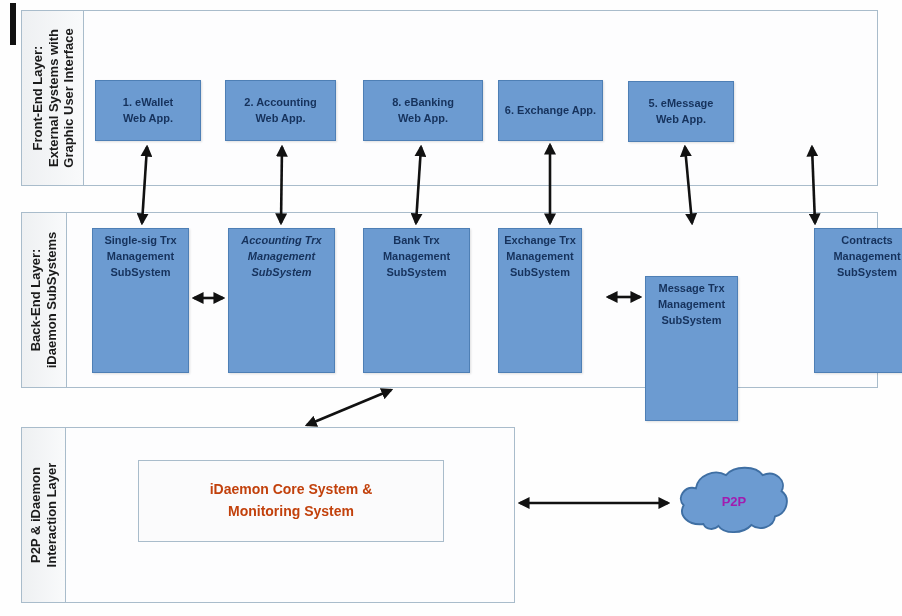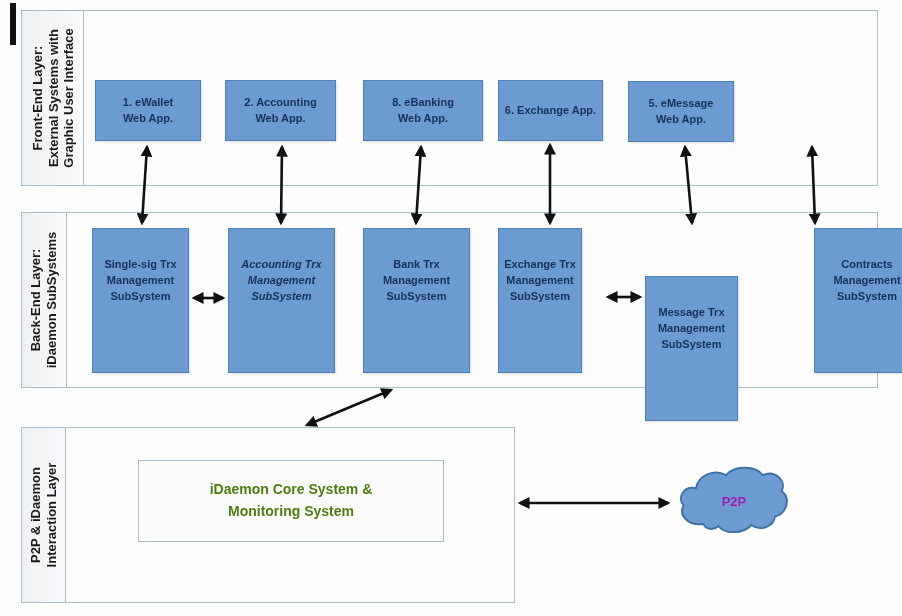--- a/index.html
+++ b/index.html
@@ -24,26 +24,26 @@
   }
   .bluebox{
     position:absolute;box-sizing:border-box;
     background:#6c9bd1;border:1px solid #4e7fb5;
     color:#16325c;font-weight:bold;font-size:11px;text-align:center;
     white-space:pre-line;line-height:1.45;
     display:flex;align-items:center;justify-content:center;
     box-shadow:1px 1px 2px rgba(0,0,0,0.12);
   }
   .subsystem{
-    align-items:flex-start;padding-top:28px;
+    align-items:flex-start;padding-top:4px;
   }
   .corebox{
     position:absolute;box-sizing:border-box;
     background:#fbfbfc;border:1px solid #a9bccb;
-    color:#4d7c0f;font-weight:bold;font-size:14px;text-align:center;
+    color:#c2410c;font-weight:bold;font-size:14px;text-align:center;
     white-space:pre-line;line-height:1.55;
     display:flex;align-items:center;justify-content:center;
   }
   .arrow-overlay{position:absolute;left:0;top:0;width:902px;height:616px;pointer-events:none;}
   .cloud-wrap{position:absolute;left:673px;top:461px;width:122px;height:80px;}
   .cloud-wrap svg{position:absolute;left:0;top:0;}
   .cloud-label{
     position:absolute;left:0;top:0;width:100%;height:100%;
     display:flex;align-items:center;justify-content:center;
     font-size:13px;font-weight:bold;color:#a21caf;

